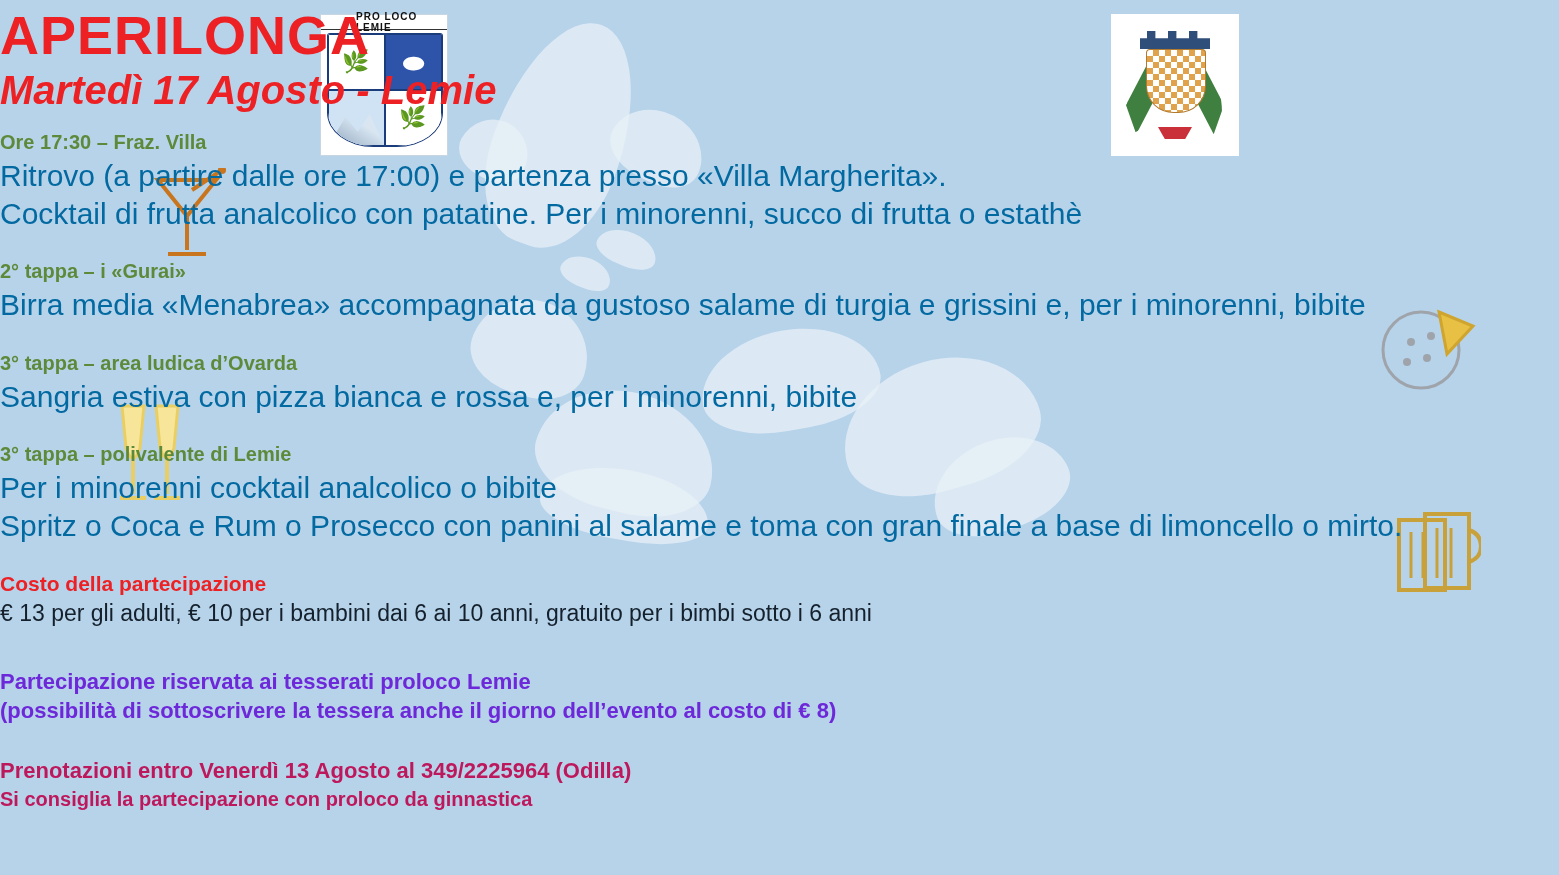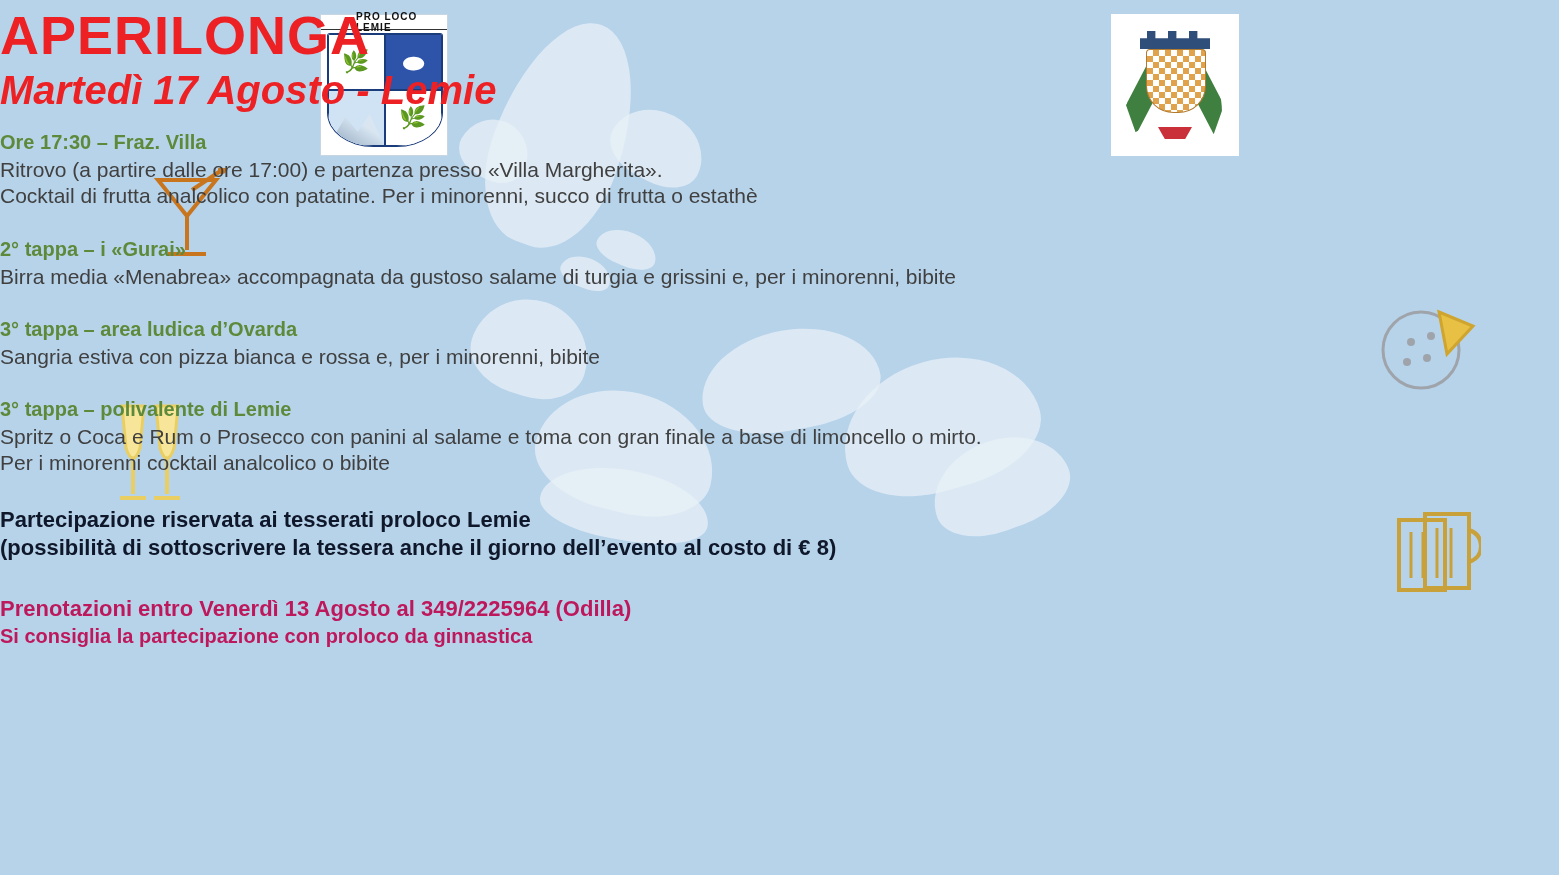--- a/index.html
+++ b/index.html
@@ -159,45 +159,45 @@
   }
 
   .block { margin-top: 26px; }
   .stage-head {
     color: #5d8a3a;
     font-weight: bold;
     font-size: 20px;
     line-height: 1.3;
   }
   .stage-body {
-    color: #404040;
-    font-size: 21px;
+    color: #0369a1;
+    font-size: 30px;
     line-height: 1.25;
     margin-top: 2px;
   }
   .block.first { margin-top: 16px; }
 
   .cost-head {
     color: #ed2024;
     font-weight: bold;
     font-size: 21px;
     line-height: 1.3;
   }
   .cost-body {
     color: #14202c;
     font-size: 23px;
     line-height: 1.25;
     margin-top: 2px;
   }
   .note-red {
-    color: #0f172a;
+    color: #6d28d9;
     font-weight: bold;
     font-size: 22px;
     line-height: 1.3;
-    margin-top: 29px;
+    margin-top: 40px;
   }
   .note-green {
     color: #be185d;
     font-weight: bold;
     font-size: 22px;
     line-height: 1.3;
     margin-top: 32px;
   }
   .note-green .small {
     font-size: 20px;
@@ -319,25 +319,29 @@
   <div class="block">
     <div class="stage-head">3° tappa – area ludica d’Ovarda</div>
     <div class="stage-body">
       <span class="line">Sangria estiva con pizza bianca e rossa e, per i minorenni, bibite</span>
     </div>
   </div>
 
   <div class="block">
     <div class="stage-head">3° tappa – polivalente di Lemie</div>
     <div class="stage-body">
+      <span class="line">Per i minorenni cocktail analcolico o bibite</span>
       <span class="line">Spritz o Coca e Rum o Prosecco con panini al salame e toma con gran finale a base di limoncello o mirto.</span>
-      <span class="line">Per i minorenni cocktail analcolico o bibite</span>
-    </div>
-  </div>
-
+    </div>
+  </div>
+
+  <div class="block">
+    <div class="cost-head">Costo della partecipazione</div>
+    <div class="cost-body">€ 13 per gli adulti, € 10 per i bambini dai 6 ai 10 anni, gratuito per i bimbi sotto i 6 anni</div>
+  </div>
 
   <div class="note-red">
     <span class="line">Partecipazione riservata ai tesserati proloco Lemie</span>
     <span class="line">(possibilità di sottoscrivere la tessera anche il giorno dell’evento al costo di € 8)</span>
   </div>
 
   <div class="note-green">
     <span class="line">Prenotazioni entro Venerdì 13 Agosto al 349/2225964 (Odilla)</span>
     <span class="line small">Si consiglia la partecipazione con proloco da ginnastica</span>
   </div>

